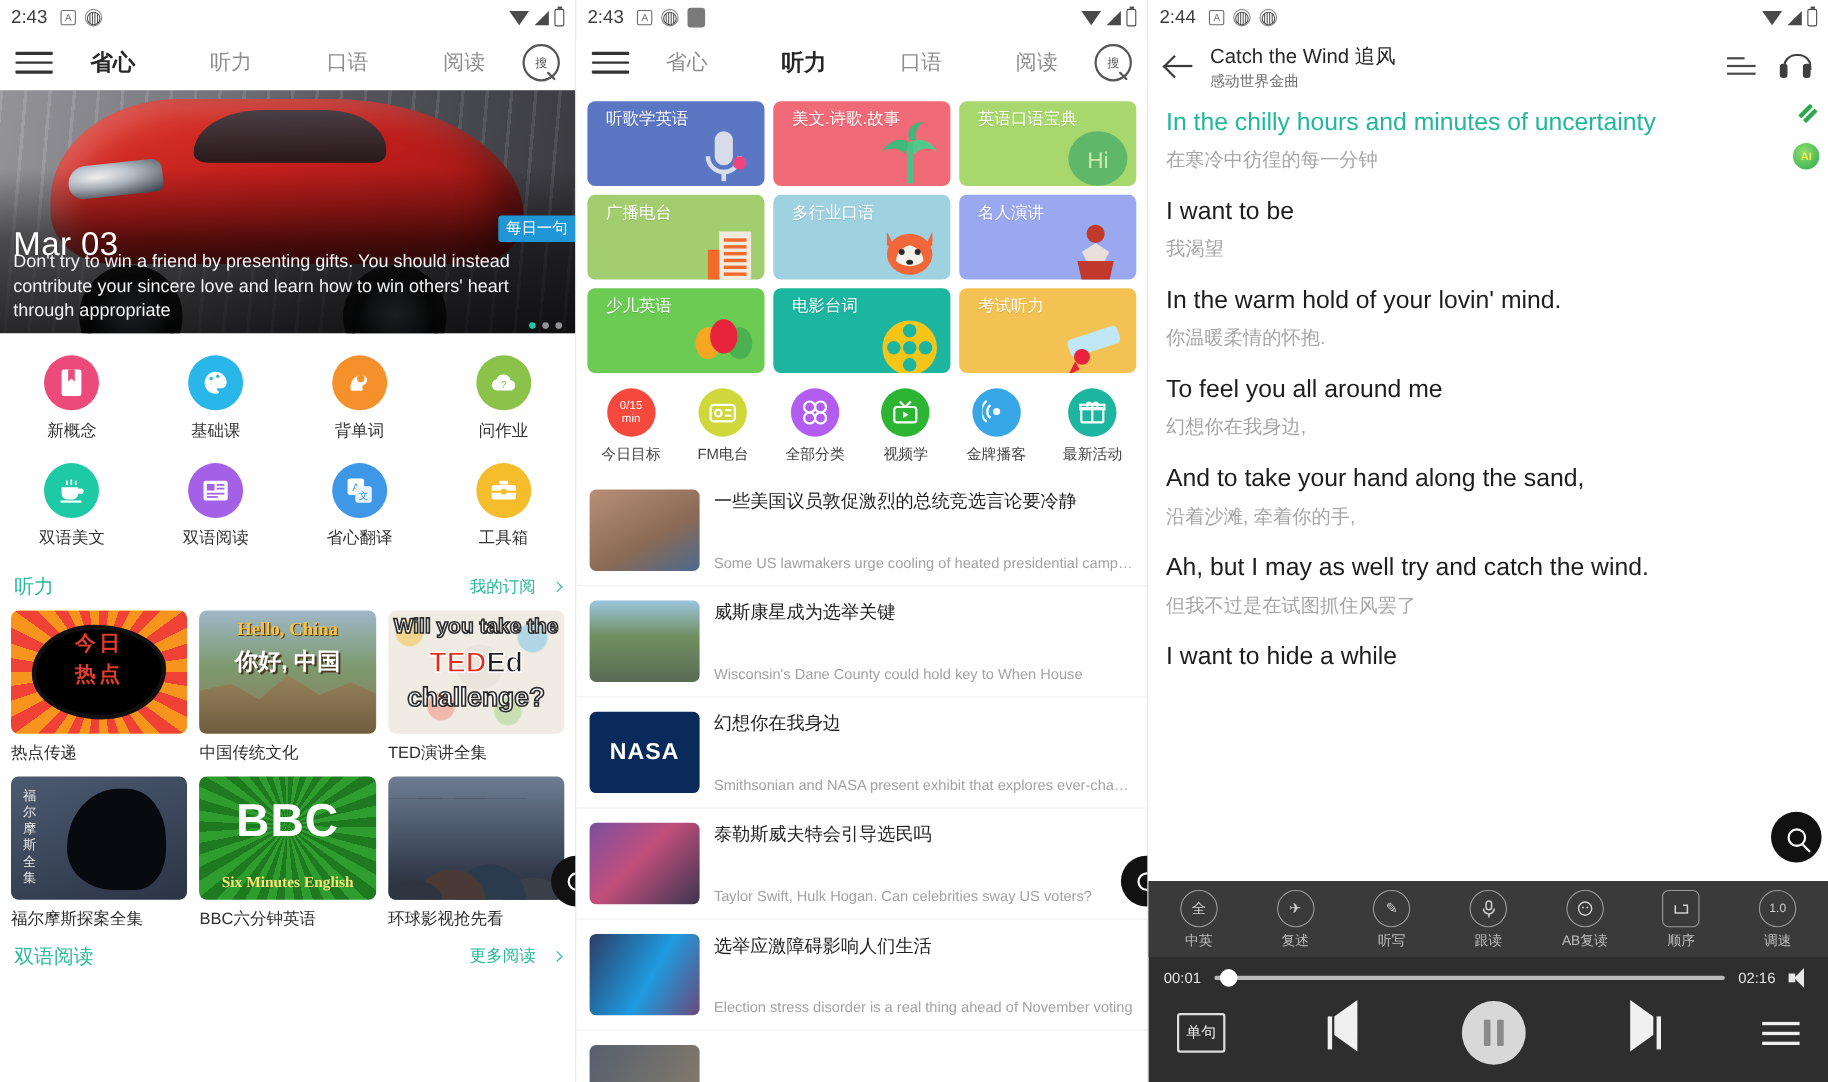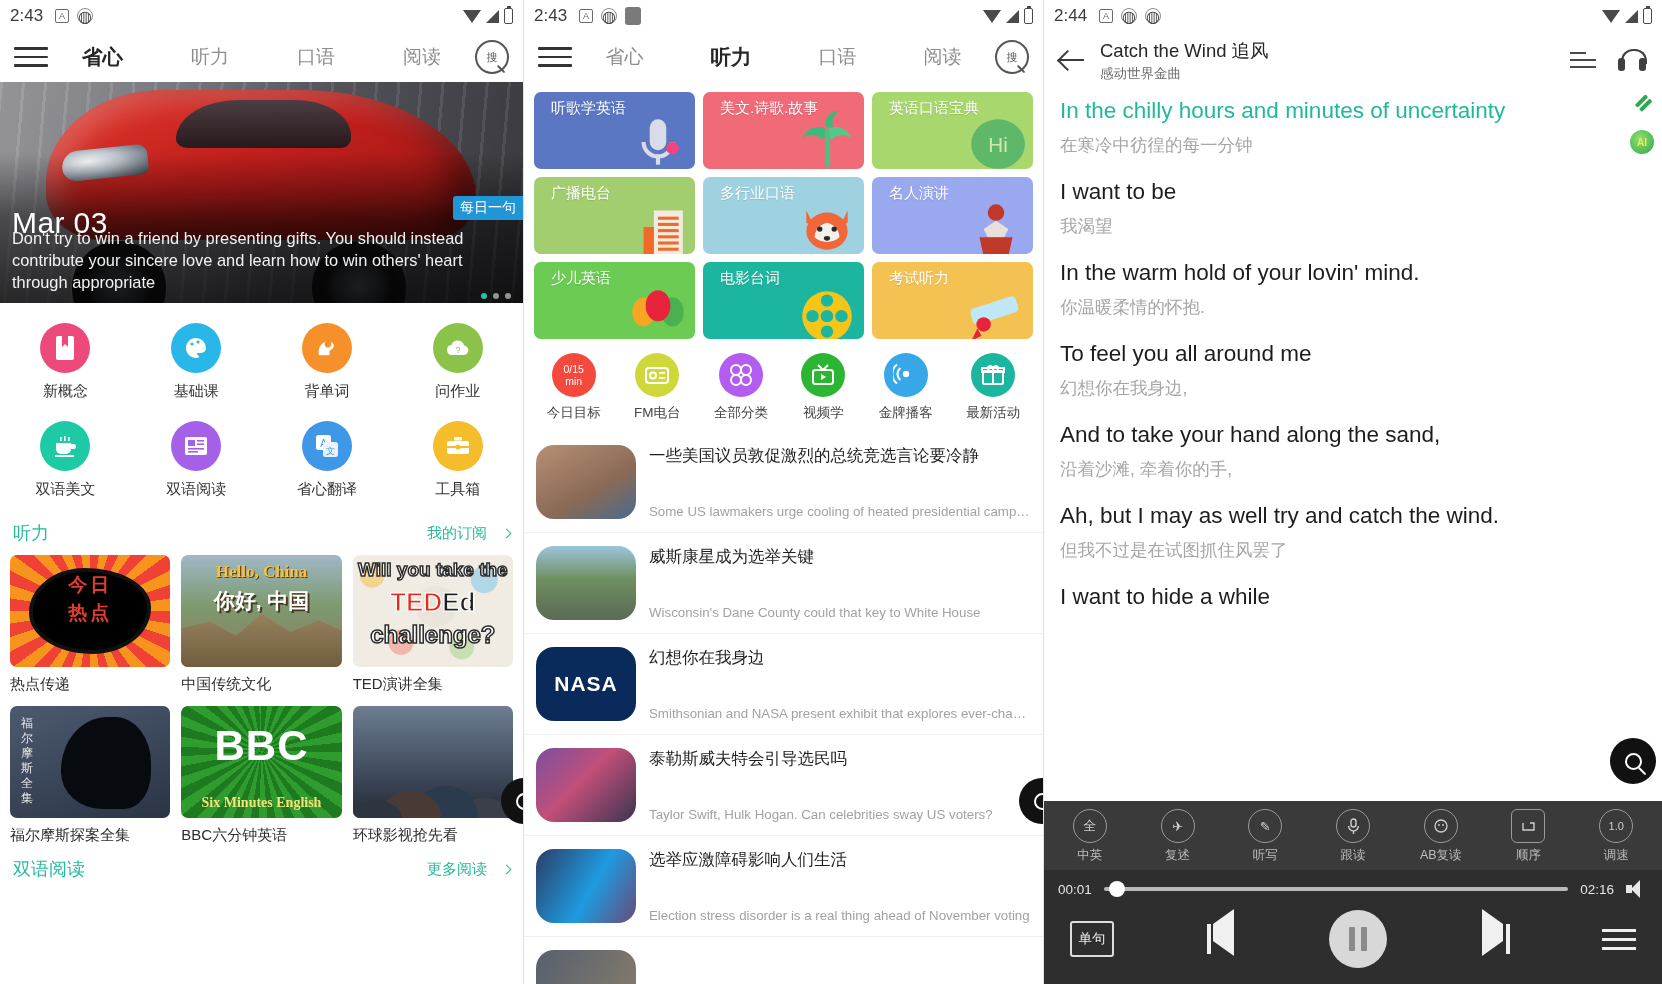--- a/index.html
+++ b/index.html
@@ -166,21 +166,21 @@
   
   .quickrow { display:flex; justify-content:space-around; padding:6px 6px 10px; }
   .quick { display:flex; flex-direction:column; align-items:center; gap:7px; }
   .qcirc { width:44px;height:44px;border-radius:50%;display:flex;flex-direction:column;
            align-items:center;justify-content:center;color:#fff;}
   .qlabel { font-size:13.5px; color:#444; }
 
   
   .newslist { }
   .newsrow { display:flex; gap:13px; padding:13px 12px; border-bottom:1px solid #efefef; }
-  .newsthumb { width:100px; height:74px; border-radius:18px; flex:0 0 100px; overflow:hidden;
+  .newsthumb { width:100px; height:74px; border-radius:6px; flex:0 0 100px; overflow:hidden;
      position:relative; }
   .newstext { flex:1; display:flex; flex-direction:column; justify-content:space-between; min-width:0; }
   .news-cn { font-size:16.5px; color:#1f1f1f; white-space:nowrap; overflow:hidden; text-overflow:ellipsis; }
   .news-en { font-size:13.3px; color:#a2a2a2; white-space:nowrap; overflow:hidden; text-overflow:ellipsis; }
 
   
   .c-topbar { height:56px; display:flex; align-items:center; padding:0 16px; gap:14px; background:#fff; }
   .backarrow { width:26px;height:22px;position:relative;flex:0 0 26px; }
   .backarrow:before{content:"";position:absolute;left:0;top:10px;width:24px;height:2.2px;background:#3a3a3a;}
   .backarrow:after{content:"";position:absolute;left:0;top:4px;width:13px;height:13px;
@@ -668,21 +668,21 @@
         <div class="newsthumb" style="background:linear-gradient(150deg,#b88f76,#8a6a55 60%,#4a6a90)"></div>
         <div class="newstext">
           <div class="news-cn">一些美国议员敦促激烈的总统竞选言论要冷静</div>
           <div class="news-en">Some US lawmakers urge cooling of heated presidential campai…</div>
         </div>
       </div>
       <div class="newsrow">
         <div class="newsthumb" style="background:linear-gradient(180deg,#9cc4dd 0%,#6f8f5e 45%,#5a6a56 100%)"></div>
         <div class="newstext">
           <div class="news-cn">威斯康星成为选举关键</div>
-          <div class="news-en">Wisconsin's Dane County could that key to White House</div>
+          <div class="news-en">Wisconsin's Dane County could hold key to When House</div>
         </div>
       </div>
       <div class="newsrow">
         <div class="newsthumb" style="background:#0b2a5c;display:flex;align-items:center;justify-content:center;color:#fff;font-weight:bold;font-size:21px;letter-spacing:1px">NASA</div>
         <div class="newstext">
           <div class="news-cn">幻想你在我身边</div>
           <div class="news-en">Smithsonian and NASA present exhibit that explores ever-changi…</div>
         </div>
       </div>
       <div class="newsrow">

